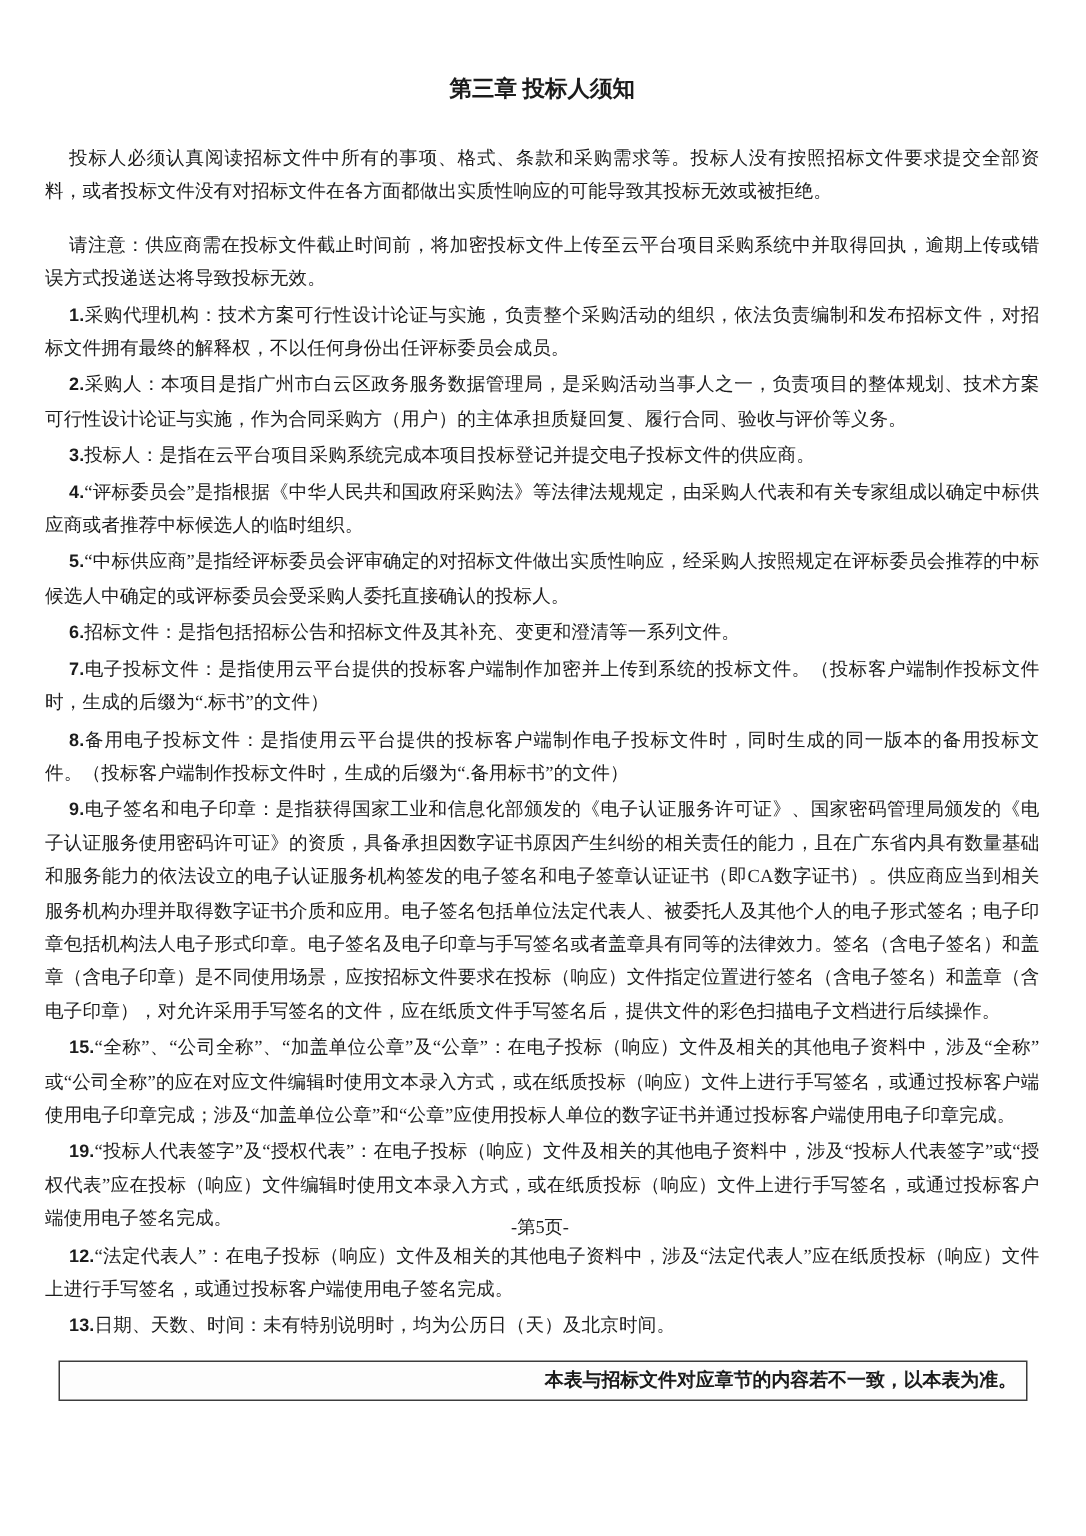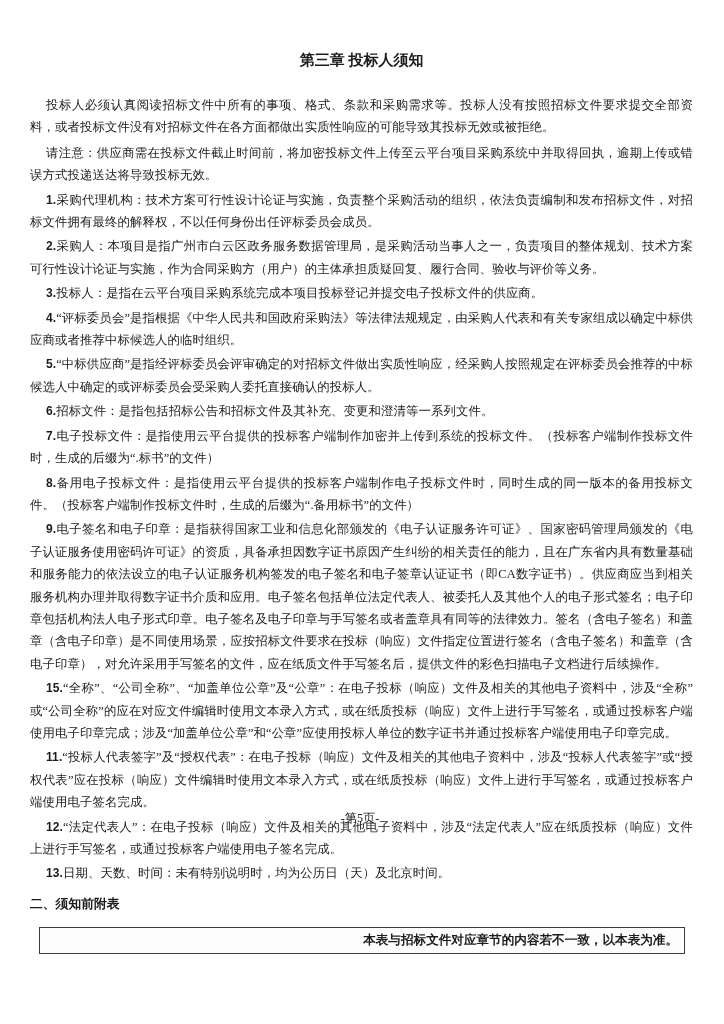--- a/index.html
+++ b/index.html
@@ -27,21 +27,21 @@
     line-height: 20px;
   }
   .para {
     margin: 0;
     font-size: 12.4px;
     line-height: 22.4px;
     text-align: justify;
     text-indent: 16px;
     letter-spacing: 0.1px;
   }
-  .intro .para + .para { margin-top: 3px; }
+  .intro .para + .para { margin-top: 13px; }
   .sec-heading {
     margin: 8px 0 2px 0;
     font-size: 12.8px;
     font-weight: bold;
     line-height: 22.4px;
   }
   .item { margin-top: 2px; }
   .item .num {
     font-weight: bold;
     font-family: "Liberation Sans", "DejaVu Sans", sans-serif;
@@ -94,28 +94,27 @@
     <p class="para item"><span class="num">6.</span><span class="txt">招标文件：是指包括招标公告和招标文件及其补充、变更和澄清等一系列文件。</span></p>
 
     <p class="para item"><span class="num">7.</span><span class="txt">电子投标文件：是指使用云平台提供的投标客户端制作加密并上传到系统的投标文件。（投标客户端制作投标文件时，生成的后缀为“.标书”的文件）</span></p>
 
     <p class="para item"><span class="num">8.</span><span class="txt">备用电子投标文件：是指使用云平台提供的投标客户端制作电子投标文件时，同时生成的同一版本的备用投标文件。（投标客户端制作投标文件时，生成的后缀为“.备用标书”的文件）</span></p>
 
     <p class="para item"><span class="num">9.</span><span class="txt">电子签名和电子印章：是指获得国家工业和信息化部颁发的《电子认证服务许可证》、国家密码管理局颁发的《电子认证服务使用密码许可证》的资质，具备承担因数字证书原因产生纠纷的相关责任的能力，且在广东省内具有数量基础和服务能力的依法设立的电子认证服务机构签发的电子签名和电子签章认证证书（即CA数字证书）。供应商应当到相关服务机构办理并取得数字证书介质和应用。电子签名包括单位法定代表人、被委托人及其他个人的电子形式签名；电子印章包括机构法人电子形式印章。电子签名及电子印章与手写签名或者盖章具有同等的法律效力。签名（含电子签名）和盖章（含电子印章）是不同使用场景，应按招标文件要求在投标（响应）文件指定位置进行签名（含电子签名）和盖章（含电子印章），对允许采用手写签名的文件，应在纸质文件手写签名后，提供文件的彩色扫描电子文档进行后续操作。</span></p>
 
     <p class="para item"><span class="num">15.</span><span class="txt">“全称”、“公司全称”、“加盖单位公章”及“公章”：在电子投标（响应）文件及相关的其他电子资料中，涉及“全称”或“公司全称”的应在对应文件编辑时使用文本录入方式，或在纸质投标（响应）文件上进行手写签名，或通过投标客户端使用电子印章完成；涉及“加盖单位公章”和“公章”应使用投标人单位的数字证书并通过投标客户端使用电子印章完成。</span></p>
 
-    <p class="para item"><span class="num">11.</span><span class="txt">“投标人代表签字”及“授权代表”：在电子投标（响应）文件及相关的其他电子资料中，涉及“投标人代表签字”或“授权代表”应在投标（响应）文件编辑时使用文本录入方式，或在纸质投标（响应）文件上进行手写签名，或通过投标客户端使用电子签名完成。</span></p>
+    <p class="para item"><span class="num">19.</span><span class="txt">“投标人代表签字”及“授权代表”：在电子投标（响应）文件及相关的其他电子资料中，涉及“投标人代表签字”或“授权代表”应在投标（响应）文件编辑时使用文本录入方式，或在纸质投标（响应）文件上进行手写签名，或通过投标客户端使用电子签名完成。</span></p>
 
     <p class="para item"><span class="num">12.</span><span class="txt">“法定代表人”：在电子投标（响应）文件及相关的其他电子资料中，涉及“法定代表人”应在纸质投标（响应）文件上进行手写签名，或通过投标客户端使用电子签名完成。</span></p>
 
     <p class="para item"><span class="num">13.</span><span class="txt">日期、天数、时间：未有特别说明时，均为公历日（天）及北京时间。</span></p>
   </div>
 
-  <h2 class="sec-heading">二、须知前附表</h2>
 
   <div class="notice-box">
     <span>本表与招标文件对应章节的内容若不一致，以本表为准。</span>
   </div>
 
   <div class="page-footer">-第5页-</div>
 
 </div>
 
 </body></html>

